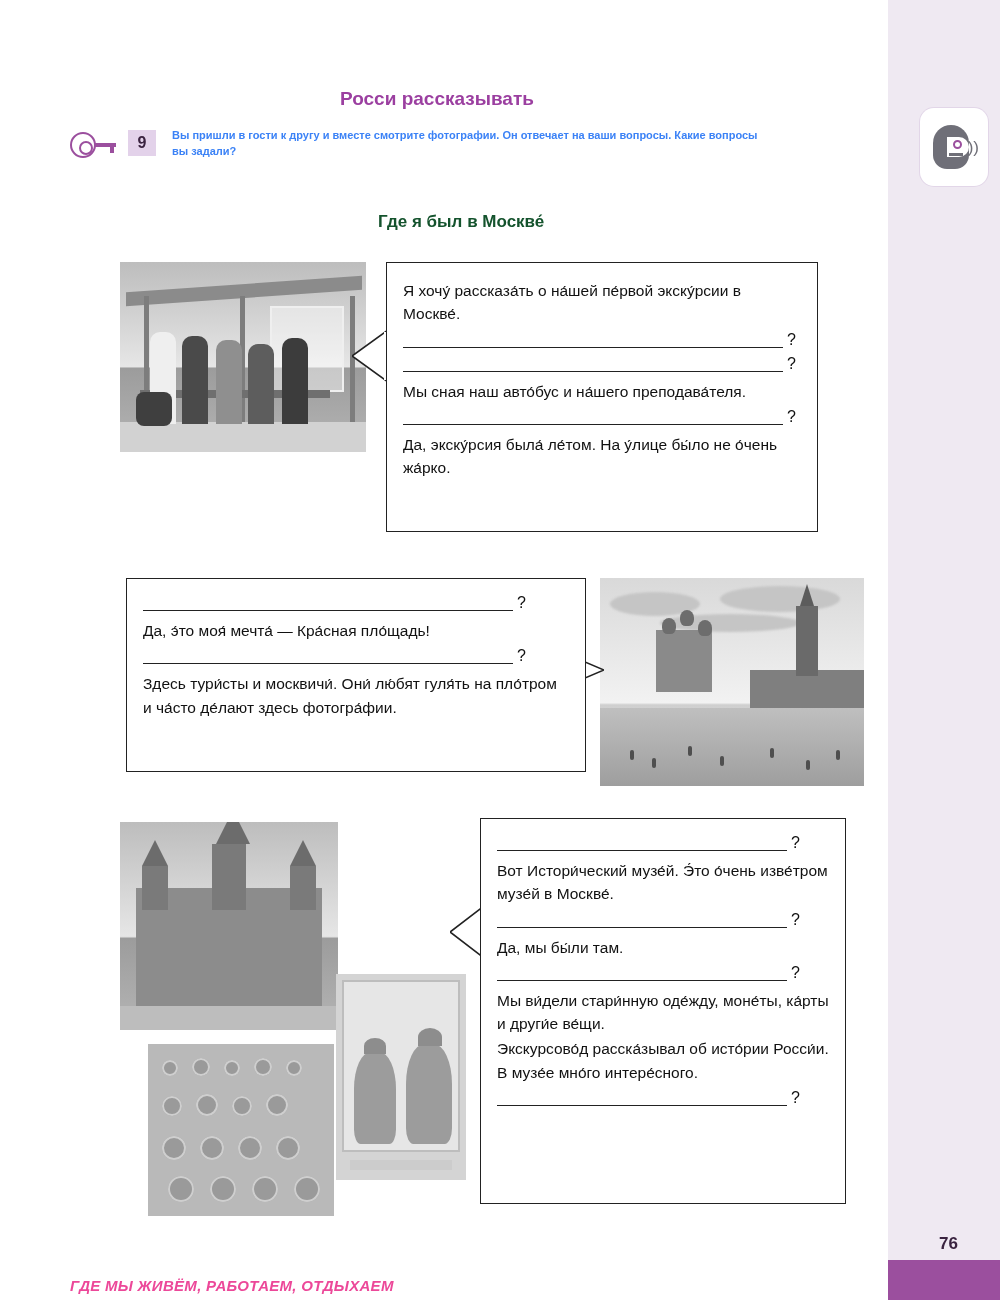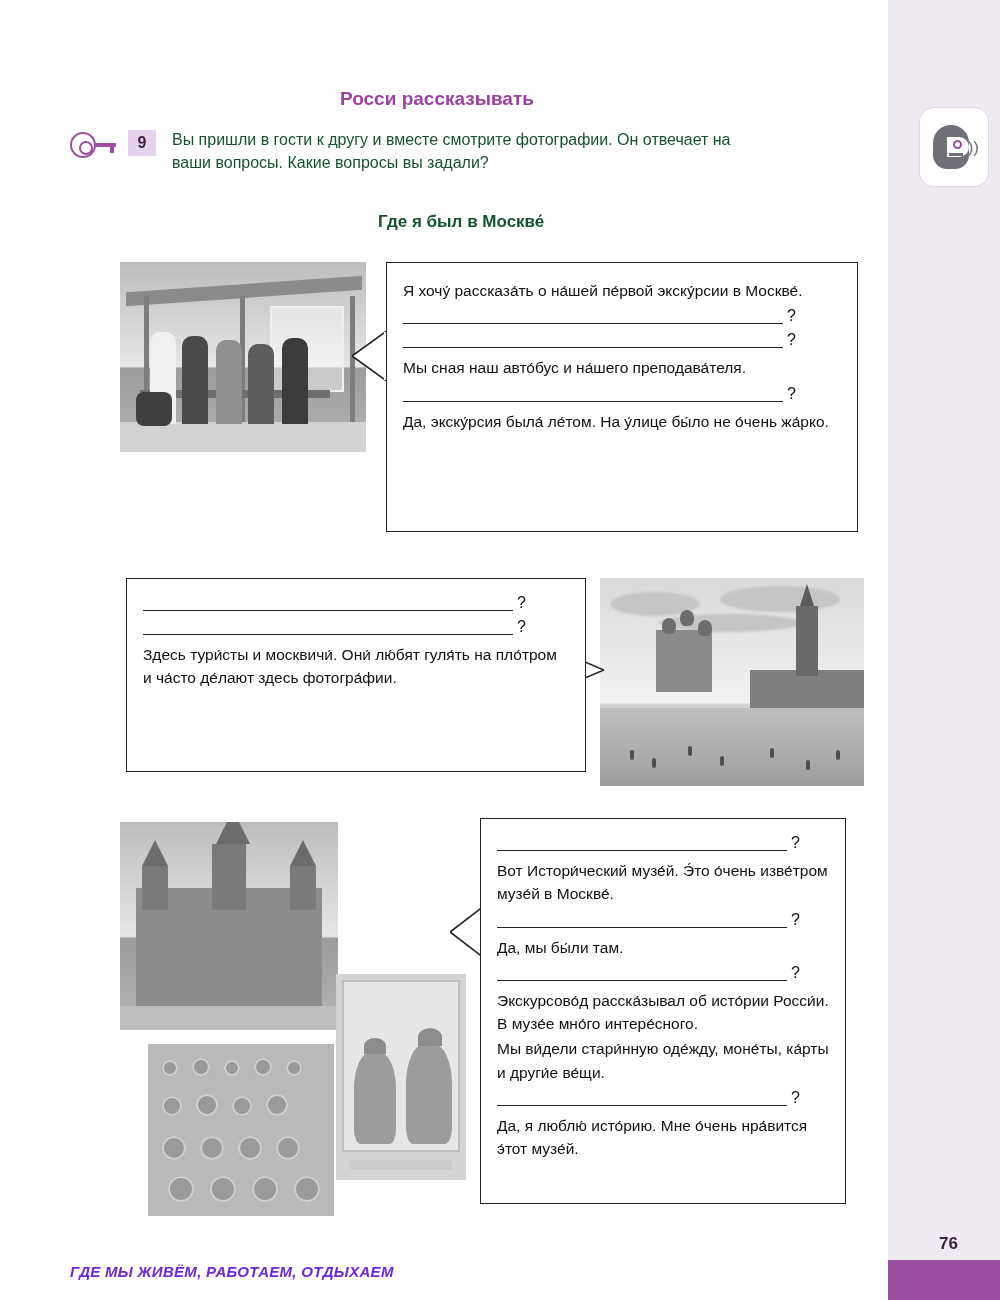--- a/index.html
+++ b/index.html
@@ -77,21 +77,21 @@
     background:#9b4f9e;
   }
   .task-num {
     position:absolute; left:128px; top:130px;
     width:28px; height:26px; background:#e3d2ea;
     color:#3a2340; font-weight:bold; font-size:16px;
     display:flex; align-items:center; justify-content:center;
   }
   .task-text {
     position:absolute; left:172px; top:128px; width:600px;
-    font-size:16px; font-weight:normal; color:#14532d; line-height:1.45;
+    font-size:11px; font-weight:bold; color:#3b82f6; line-height:1.45;
   }
   .story-title {
     position:absolute; left:378px; top:212px;
     font-size:17px; font-weight:bold; color:#14532d;
   }
 
   
   .photo { position:absolute; overflow:hidden; background:#cfcfcf; }
   .photo .sky {
     position:absolute; left:0; top:0; width:100%; height:100%;
@@ -227,37 +227,37 @@
   .bubble {
     position:absolute; border:1.6px solid #222; background:#fff;
     font-size:15.5px; color:#111; line-height:1.5;
   }
   .bubble .inner { padding:14px 16px; }
   .qrow { display:flex; align-items:flex-end; gap:4px; margin:6px 0 8px 0; }
   .qrow .fill { flex:0 0 auto; border-bottom:1.4px solid #222; height:13px; }
   .qrow .qm { font-size:16px; line-height:1; }
   .txt { margin:2px 0; }
 
-  #bubble1 { left:386px; top:262px; width:472px; height:270px; }
+  #bubble1 { left:386px; top:262px; width:432px; height:270px; }
   #bubble2 { left:126px; top:578px; width:460px; height:194px; }
   #bubble3 { left:480px; top:818px; width:366px; height:386px; }
 
   .tail { position:absolute; }
   
   #tail1 { left:352px; top:330px; width:36px; height:52px; }
   #tail2 { left:552px; top:648px; width:52px; height:44px; }
   #tail3 { left:450px; top:906px; width:34px; height:52px; }
 
   .page-num {
     position:absolute; right:42px; bottom:46px;
     font-size:17px; font-weight:bold; color:#3a2340;
   }
   .footer {
-    position:absolute; left:70px; bottom:20px;
-    font-size:15px; font-weight:bold; font-style:italic; color:#6d28d9;
+    position:absolute; left:70px; bottom:6px;
+    font-size:15px; font-weight:bold; font-style:italic; color:#ec4899;
     letter-spacing:.3px;
   }
 </style>
 </head>
 <body>
 
 <div class="page">
 
   <div class="right-bar"></div>
   <div class="right-bar-bottom"></div>
@@ -395,20 +395,21 @@
       <div class="txt">Да, экску́рсия была́ ле́том. На у́лице бы́ло не о́чень жа́рко.</div>
     </div>
   </div>
 
   <div class="bubble" id="bubble2">
     <div class="inner">
       <div class="qrow" style="margin-top:2px">
           <span class="fill" style="width:370px"></span>
           <span class="qm">?</span>
         </div>
+      <div class="txt">Да, э́то моя́ мечта́ — Кра́сная пло́щадь!</div>
       <div class="qrow">
           <span class="fill" style="width:370px"></span>
           <span class="qm">?</span>
         </div>
       <div class="txt">Здесь тури́сты и москвичи́. Они́ лю́бят гуля́ть на пло́тром и ча́сто де́лают здесь фотогра́фии.</div>
     </div>
   </div>
 
   <div class="bubble" id="bubble3">
     <div class="inner">
@@ -419,25 +420,24 @@
       <div class="txt">Вот Истори́ческий музе́й. Э́то о́чень изве́тром музе́й в Москве́.</div>
       <div class="qrow">
           <span class="fill" style="width:290px"></span>
           <span class="qm">?</span>
         </div>
       <div class="txt">Да, мы бы́ли там.</div>
       <div class="qrow">
           <span class="fill" style="width:290px"></span>
           <span class="qm">?</span>
         </div>
+      <div class="txt">Мы ви́дели стари́нную оде́жду, моне́ты, ка́рты и други́е ве́щи.</div>
       <div class="txt">Экскурсово́д расска́зывал об исто́рии Росси́и. В музе́е мно́го интере́сного.</div>
-      <div class="txt">Мы ви́дели стари́нную оде́жду, моне́ты, ка́рты и други́е ве́щи.</div>
       <div class="qrow">
           <span class="fill" style="width:290px"></span>
           <span class="qm">?</span>
         </div>
-      <div class="txt">Да, я люблю́ исто́рию. Мне о́чень нра́вится э́тот музе́й.</div>
     </div>
   </div>
 
   <div class="page-num">76</div>
   <div class="footer">ГДЕ МЫ ЖИВЁМ, РАБОТАЕМ, ОТДЫХАЕМ</div>
 </div>
 
 </body></html>

